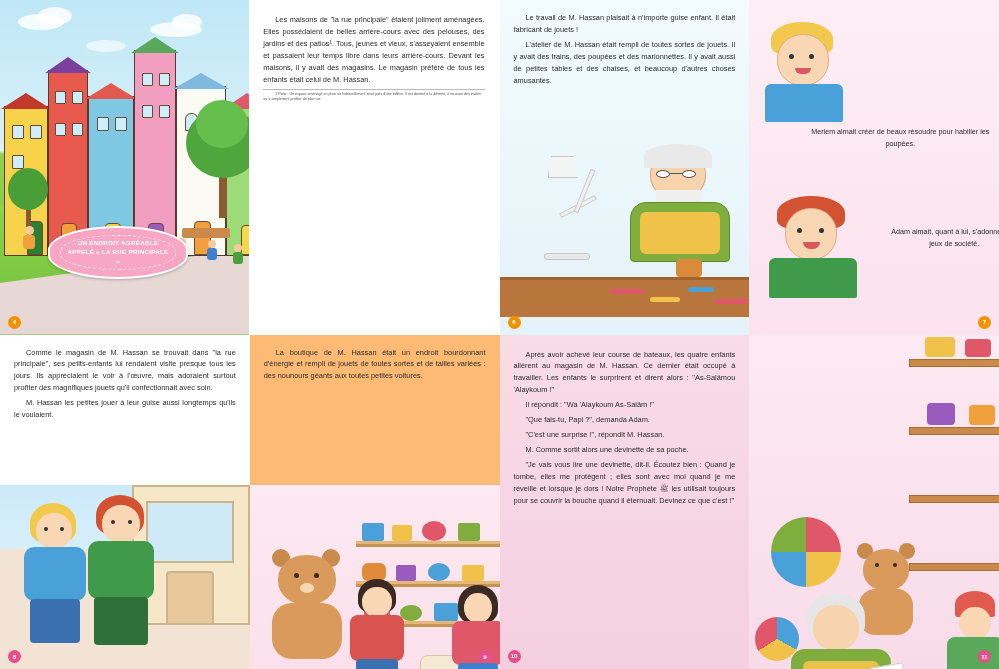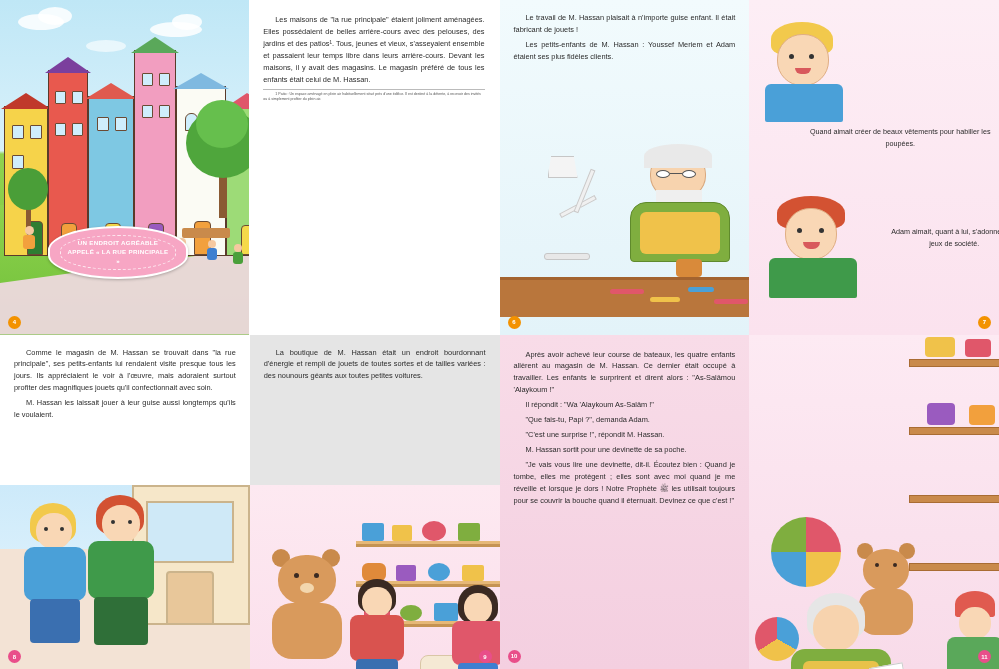--- a/index.html
+++ b/index.html
@@ -135,21 +135,21 @@
   .portrait .torso { position:absolute; border-radius: 6px 6px 2px 2px; }
   .callout { position:absolute; font-size: 7.2px; line-height: 1.6; color:#2b2b2b; text-align: center;}
 
   
   #p8 { background: #ffffff; }
   #p8 .sky { position:absolute; left:0; right:0; top:150px; bottom:0; background: linear-gradient(#cdeafa, #eaf7fe); }
   #p8 .ground { position:absolute; left:0; right:0; bottom:0; height: 120px; background:#f3e3d5; }
   .shop-front {
     position:absolute; background: #f6e7c9; border: 2px solid #cbb48c;
   }
-  #p9 { background: #e5e5e5; }
+  #p9 { background: #fdba74; }
   #p9 .shopbg { position:absolute; left:0; right:0; top: 150px; bottom:0; background: linear-gradient(#fde9f1,#fbe0ec); }
   .shelf { position:absolute; background: #e6b877; border-bottom: 3px solid #c59352; }
   .toybox { position:absolute; border-radius: 2px; }
 
   
   #p10 { background: linear-gradient(#f8dce8, #f4cfe0); }
   #p11 { background: #fde9f2; }
   #p11 .room { position:absolute; inset:0; background: linear-gradient(#fdeaf3, #f8dbe9); }
   .woodshelf { position:absolute; background:#c98a4b; border:1.5px solid #a96c33; }
   .ball { position:absolute; border-radius:50%; }
@@ -272,21 +272,21 @@
     </div>
   </div>
 
   <div class="spread" id="spread2">
 
     <div class="page" id="p6">
       <div class="wall"></div>
 
       <div class="textcol" style="position:relative;z-index:3;padding-top:12px;">
         <p>Le travail de M. Hassan plaisait à n'importe guise enfant. Il était fabricant de jouets !</p>
-        <p>Les petits-enfants de M. Hassan : Youssef Meriem et Adam étaient ses plus fidèles clients.</p>
+        <p>L'atelier de M. Hassan était rempli de toutes sortes de jouets. Il y avait des trains, des poupées et des marionnettes. Il y avait aussi de petites tables et des chaises, et beaucoup d'autres choses amusantes.</p>
       </div>
 
       <div style="position:absolute;left:28px;top:150px;width:80px;height:110px;">
         <div class="lamp-arm" style="left:30px;top:54px;width:40px;height:5px;transform:rotate(-28deg);"></div>
         <div class="lamp-arm" style="left:54px;top:18px;width:5px;height:46px;transform:rotate(22deg);"></div>
         <div class="lamp-head" style="left:20px;top:6px;"></div>
         <div style="position:absolute;left:16px;bottom:0;width:46px;height:7px;background:#e8e8e8;border:1px solid #c6c6c6;border-radius:3px"></div>
       </div>
 
       <div class="man" style="left:126px;top:150px;width:150px;height:120px;">
@@ -317,21 +317,21 @@
 
       <div class="portrait" style="left:14px;top:22px;width:86px;height:96px;">
         <div class="hair" style="left:8px;top:0;width:62px;height:34px;border-radius:50% 50% 30% 30%;background:#f2c94c"></div>
         <div class="face" style="left:14px;top:12px;width:52px;height:52px;background:#f9d7b5;border:1px solid #e0ae84"></div>
         <div style="position:absolute;left:26px;top:32px;width:5px;height:5px;border-radius:50%;background:#333"></div>
         <div style="position:absolute;left:46px;top:32px;width:5px;height:5px;border-radius:50%;background:#333"></div>
         <div style="position:absolute;left:32px;top:46px;width:16px;height:6px;border-radius:0 0 10px 10px;background:#d8595c"></div>
         <div class="torso" style="left:2px;top:62px;width:78px;height:38px;background:#4aa0d8"></div>
       </div>
 
-      <div class="callout" style="left:60px;top:126px;width:182px;">Quand aimait créer de beaux vêtements pour habiller les poupées.</div>
+      <div class="callout" style="left:60px;top:126px;width:182px;">Meriem aimait créer de beaux résoudre pour habiller les poupées.</div>
 
       <div class="portrait" style="left:20px;top:196px;width:96px;height:100px;">
         <div class="hair" style="left:8px;top:0;width:68px;height:34px;border-radius:50% 50% 30% 30%;background:#d35232"></div>
         <div class="face" style="left:16px;top:12px;width:52px;height:52px;background:#f9d7b5;border:1px solid #e0ae84"></div>
         <div style="position:absolute;left:28px;top:32px;width:5px;height:5px;border-radius:50%;background:#333"></div>
         <div style="position:absolute;left:50px;top:32px;width:5px;height:5px;border-radius:50%;background:#333"></div>
         <div style="position:absolute;left:34px;top:46px;width:17px;height:7px;border-radius:0 0 10px 10px;background:#d8595c"></div>
         <div class="torso" style="left:0;top:62px;width:88px;height:40px;background:#3f9a4a"></div>
       </div>
       <div class="callout" style="left:140px;top:226px;width:130px;">Adam aimait, quant à lui, s'adonner aux jeux de société.</div>
@@ -341,21 +341,21 @@
   </div>
 
   <div class="spread" id="spread3">
 
     <div class="page" id="p8">
       <div class="sky"></div>
       <div class="ground"></div>
 
       <div class="textcol" style="position:relative;z-index:3;padding-top:12px;">
         <p>Comme le magasin de M. Hassan se trouvait dans "la rue principale", ses petits-enfants lui rendaient visite presque tous les jours. Ils appréciaient le voir à l'œuvre, mais adoraient surtout profiter des magnifiques jouets qu'il confectionnait avec soin.</p>
-        <p>M. Hassan les laissait jouer à leur guise aussi longtemps qu'ils le voulaient.</p>
+        <p>M. Hassan les petites jouer à leur guise aussi longtemps qu'ils le voulaient.</p>
       </div>
 
       <div class="shop-front" style="left:132px;top:150px;width:118px;height:140px;"></div>
       <div style="position:absolute;left:146px;top:166px;width:88px;height:62px;background:#cfe9f7;border:2px solid #cbb48c"></div>
       <div style="position:absolute;left:166px;top:236px;width:48px;height:54px;background:#e8c79a;border:2px solid #cbb48c;border-radius:4px 4px 0 0"></div>
 
       <div style="position:absolute;left:20px;top:168px;width:70px;height:140px;">
         <div style="position:absolute;left:10px;top:0;width:46px;height:40px;border-radius:50% 50% 34% 34%;background:#f2c94c"></div>
         <div style="position:absolute;left:16px;top:10px;width:36px;height:36px;border-radius:48%;background:#f9d7b5"></div>
         <div style="position:absolute;left:24px;top:24px;width:4px;height:4px;border-radius:50%;background:#333"></div>
@@ -432,21 +432,21 @@
     </div>
   </div>
 
   <div class="spread" id="spread4">
 
     <div class="page textcol" id="p10" style="padding-top:14px;">
       <p>Après avoir achevé leur course de bateaux, les quatre enfants allèrent au magasin de M. Hassan. Ce dernier était occupé à travailler. Les enfants le surprirent et dirent alors : "As-Salâmou 'Alaykoum !"</p>
       <p>Il répondit : "Wa 'Alaykoum As-Salâm !"</p>
       <p>"Que fais-tu, Papi ?", demanda Adam.</p>
       <p>"C'est une surprise !", répondit M. Hassan.</p>
-      <p>M. Hassan sortit pour une devinette de sa poche.</p>
+      <p>M. Comme sortit alors une devinette de sa poche.</p>
       <p>"Je vais vous lire une devinette, dit-il. Écoutez bien : Quand je tombe, elles me protègent ; elles sont avec moi quand je me réveille et lorsque je dors ! Notre Prophète ﷺ les utilisait toujours pour se couvrir la bouche quand il éternuait. Devinez ce que c'est !"</p>
       <div class="pagenum" style="left:8px;bottom:6px;background:#e94e8a">10</div>
     </div>
 
     <div class="page" id="p11">
       <div class="room"></div>
 
       <div class="woodshelf" style="left:160px;top:24px;width:320px;height:8px"></div>
       <div class="woodshelf" style="left:160px;top:92px;width:320px;height:8px"></div>
       <div class="woodshelf" style="left:160px;top:160px;width:320px;height:8px"></div>

